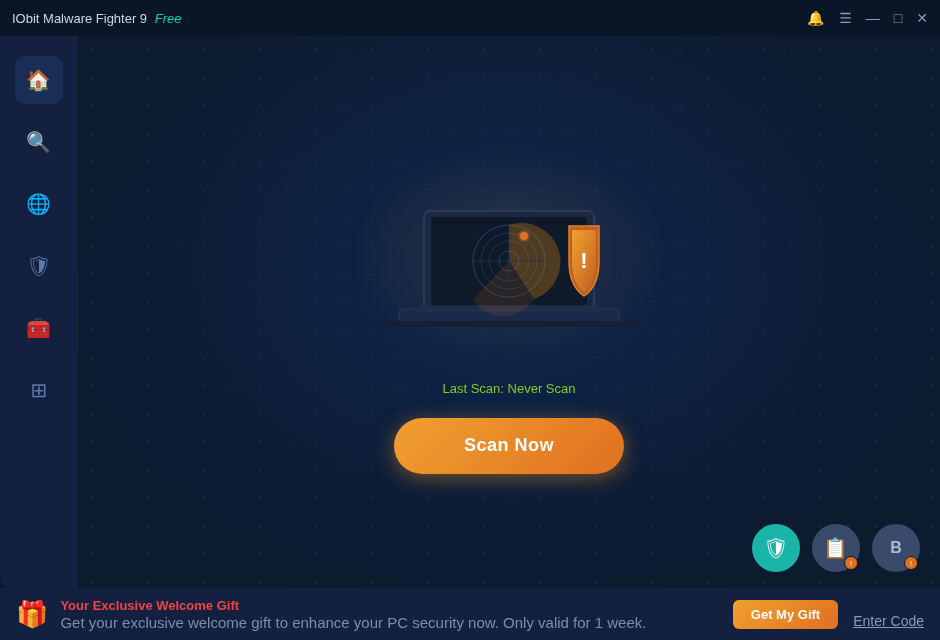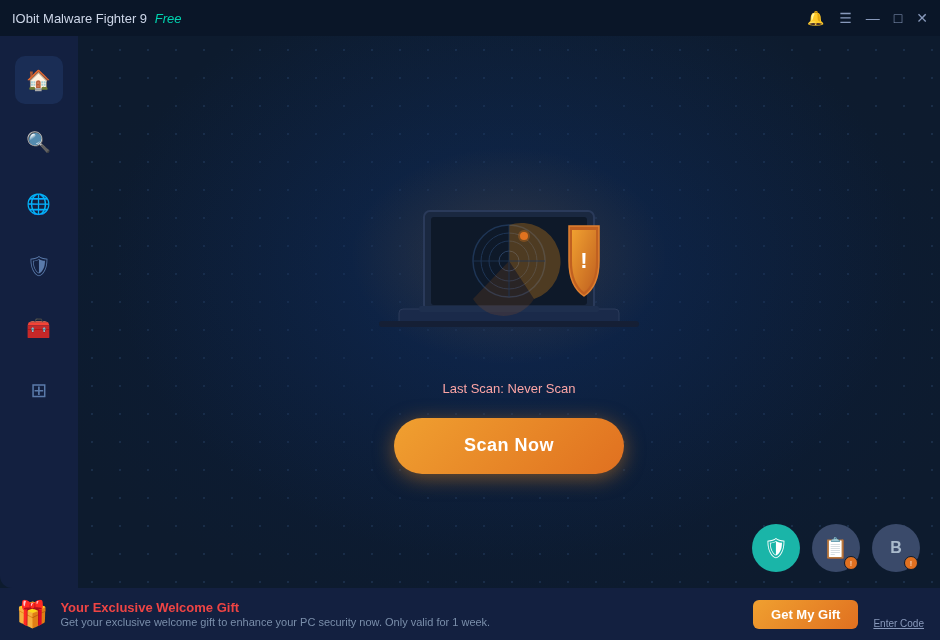--- a/index.html
+++ b/index.html
@@ -148,21 +148,21 @@
       font-weight: 700;
       color: #e8922a;
       letter-spacing: 1.5px;
       text-align: center;
       z-index: 2;
       position: relative;
       text-shadow: 0 0 20px rgba(230,140,40,0.4);
     }
     .subtitle {
       font-size: 13px;
-      color: #fca5a5;
+      color: #84cc16;
       margin-top: 6px;
       text-align: center;
       z-index: 2;
       position: relative;
     }
 
     
     .scan-btn {
       margin-top: 22px;
       width: 230px;
@@ -238,38 +238,38 @@
     }
     .gift-text {
       flex: 1;
     }
     .gift-title {
       font-size: 13px;
       color: #ef4444;
       font-weight: 600;
     }
     .gift-desc {
-      font-size: 11px;
+      font-size: 15px;
       color: #7a8eaa;
       margin-top: 1px;
     }
     .gift-btn {
       background: linear-gradient(135deg, #f0a030, #e07020);
       border: none;
       border-radius: 6px;
       color: #fff;
       font-size: 13px;
       font-weight: 600;
       padding: 7px 18px;
       cursor: pointer;
       margin-right: 10px;
     }
     .enter-code-link {
       color: #8899bb;
-      font-size: 10px;
+      font-size: 14px;
       text-decoration: underline;
       cursor: pointer;
     }
     .gift-right {
       display: flex;
       flex-direction: row;
       align-items: flex-end;
       gap: 5px;
     }
   </style>

